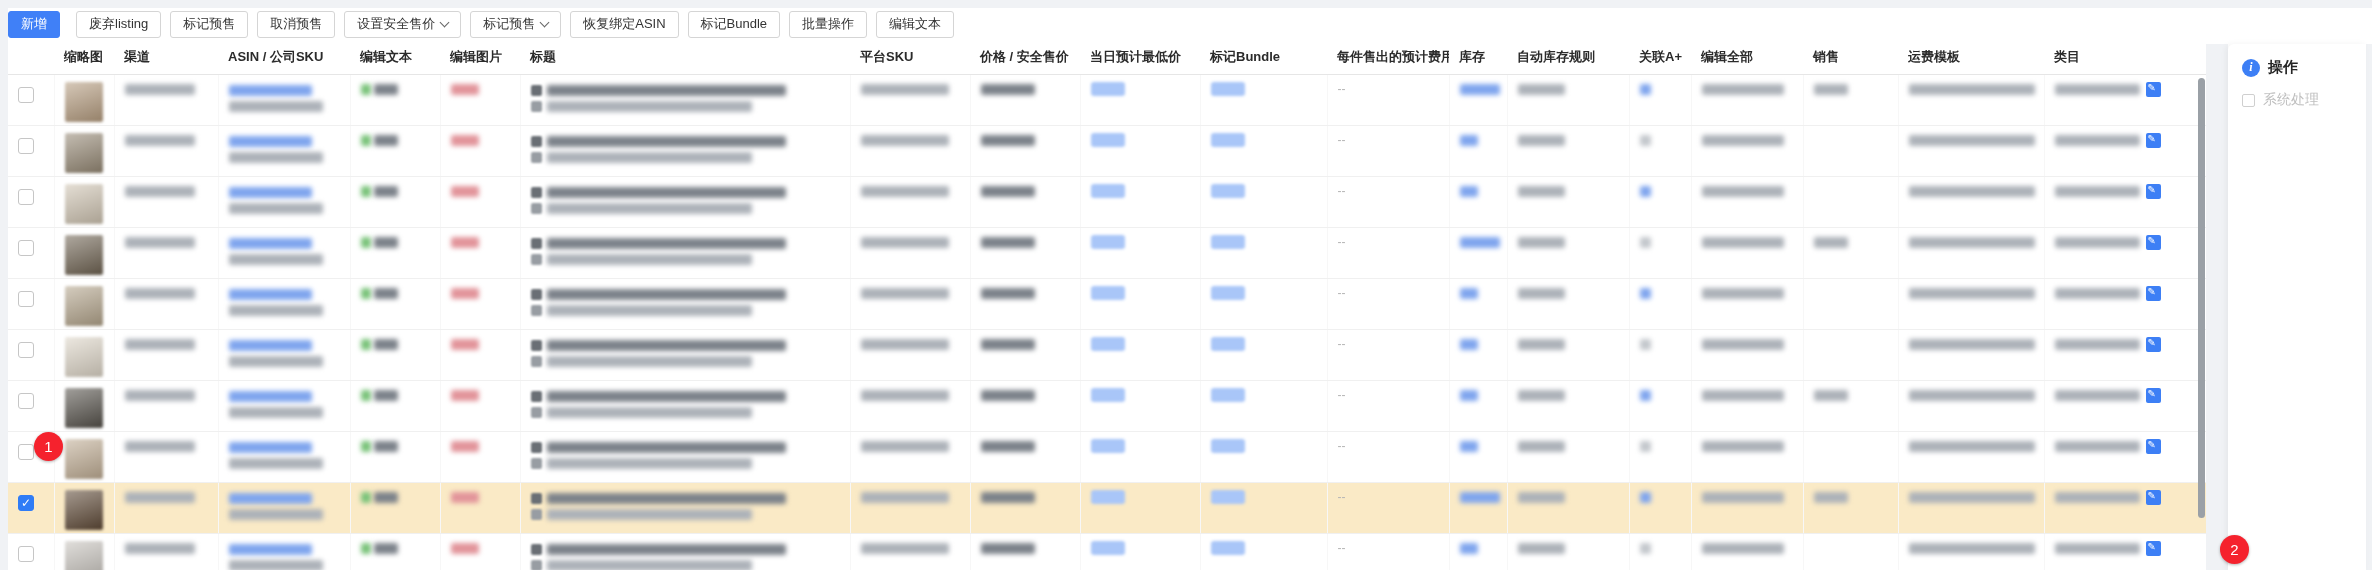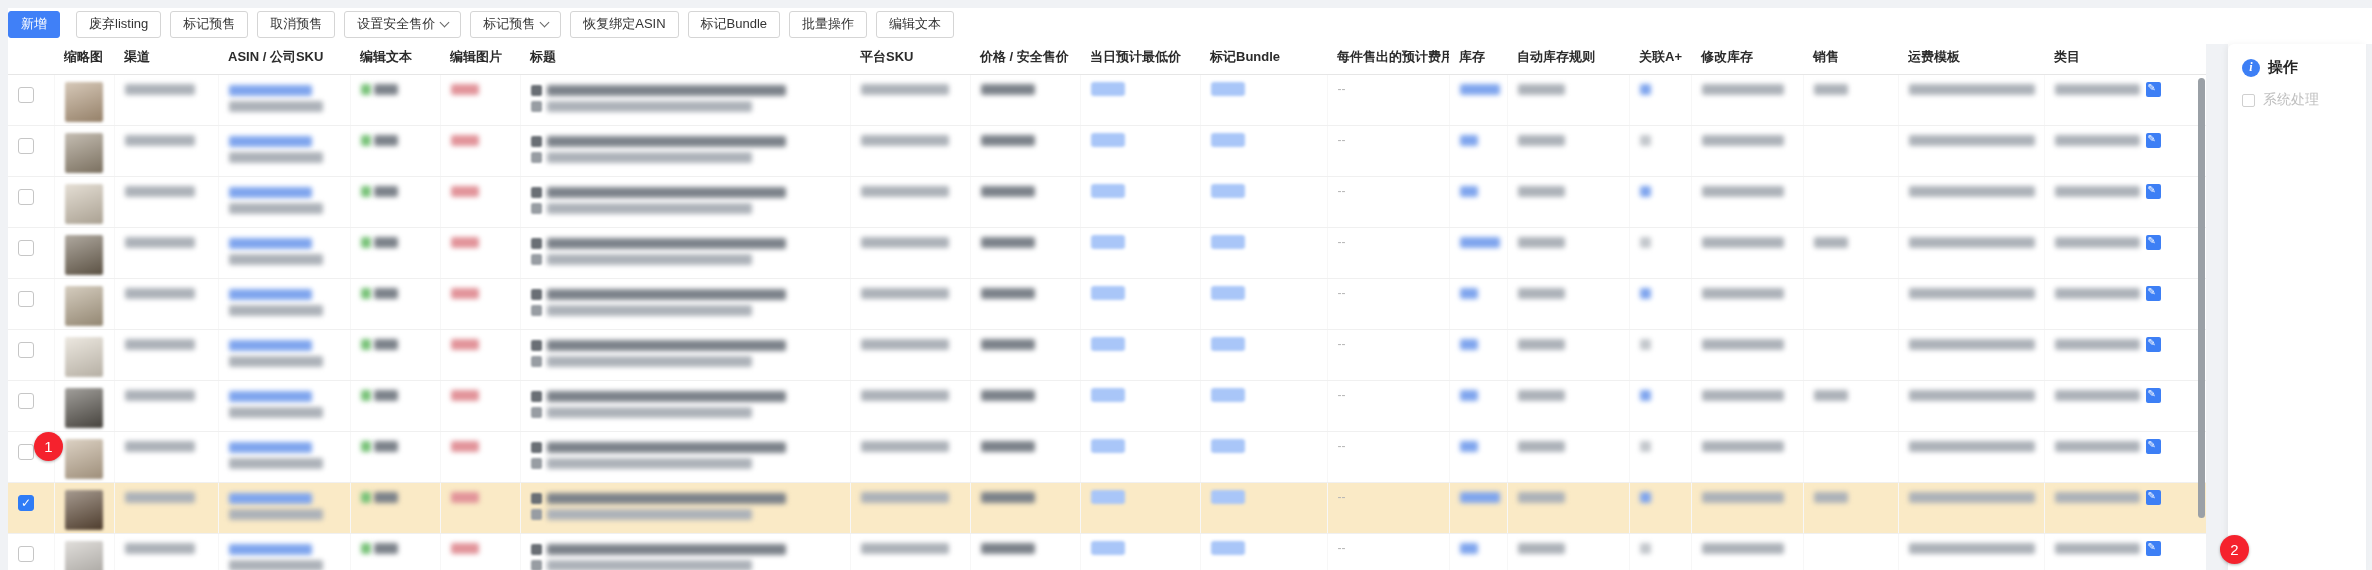--- a/index.html
+++ b/index.html
@@ -164,21 +164,21 @@
           <th>编辑图片</th>
           <th>标题</th>
           <th>平台SKU</th>
           <th>价格 / 安全售价</th>
           <th>当日预计最低价</th>
           <th>标记Bundle</th>
           <th>每件售出的预计费用</th>
           <th>库存</th>
           <th>自动库存规则</th>
           <th>关联A+</th>
-          <th>修改库存</th>
+          <th>编辑全部</th>
           <th>销售</th>
           <th>运费模板</th>
           <th>类目</th>
         </tr>
       </thead>
     <tbody id="tbody">
         <tr>
           <td><span class="ckb"></span></td>
           <td><span class="th-img" style="background-color:#b59c7f"></span></td>
           <td><span class="bk g" style="width:70px"></span></td>

